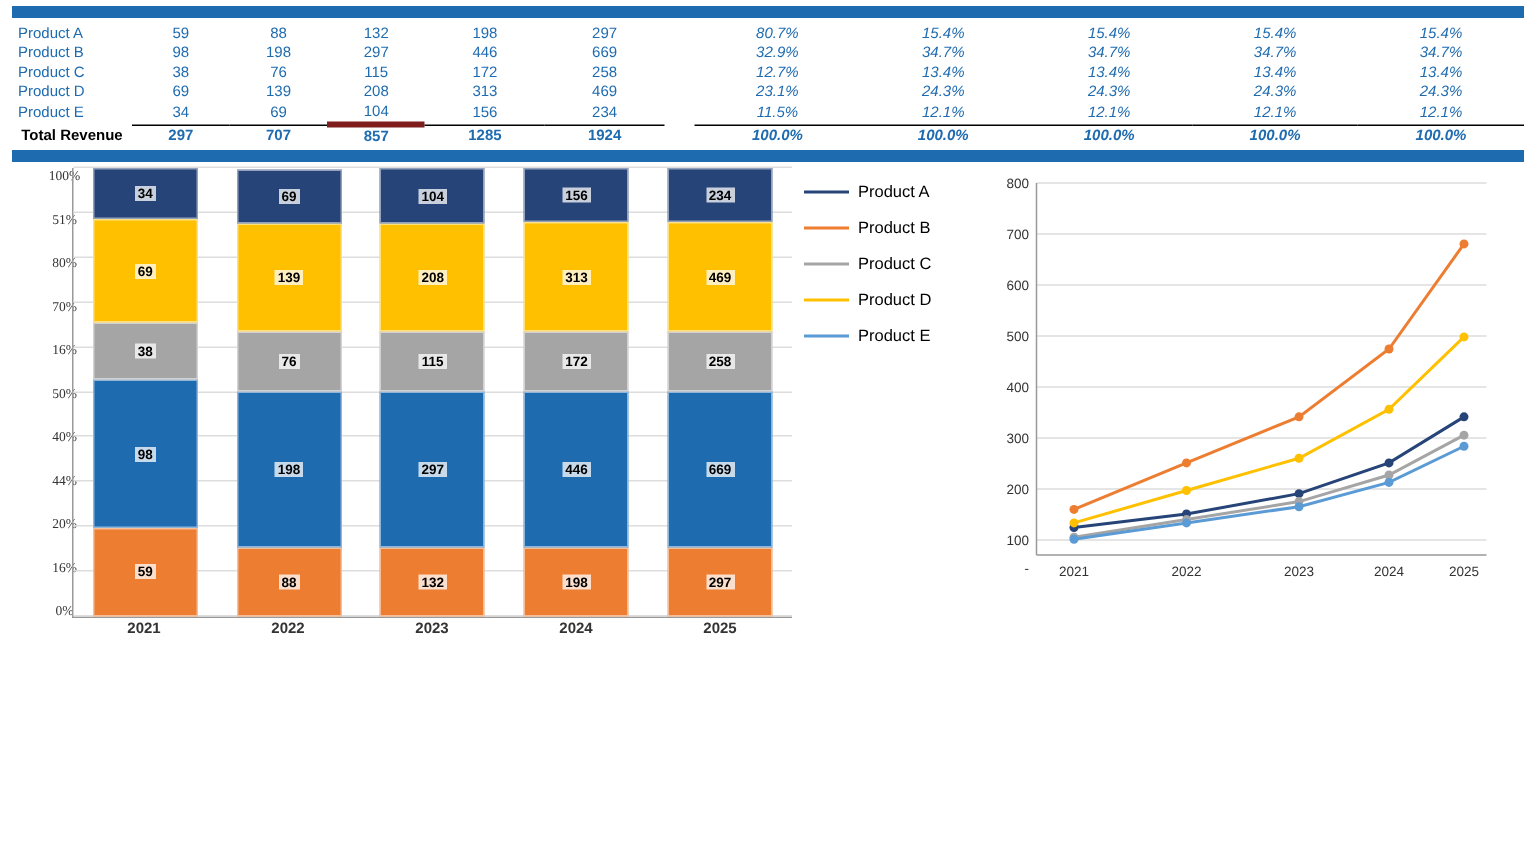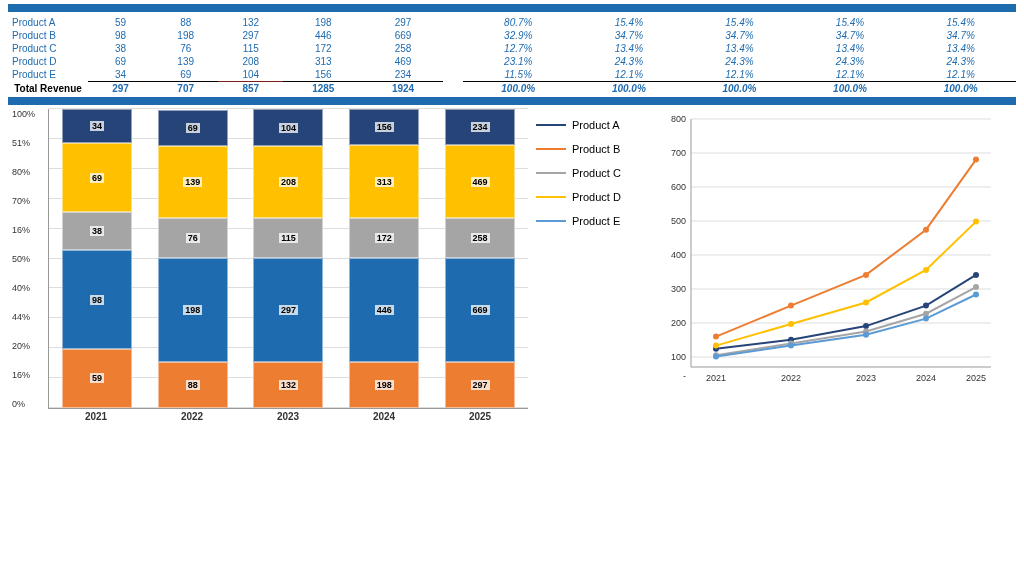--- a/index.html
+++ b/index.html
@@ -57,30 +57,31 @@
       height: 300px;
       position: relative;
       border-bottom: 1px solid #999;
       border-left: 1px solid #999;
       margin-left: 40px;
       padding-bottom: 0;
     }
 
     .y-axis-labels {
       position: absolute;
-      left: 4px;
+      left: 17px;
       top: 0;
       height: 300px;
       display: flex;
       flex-direction: column;
       justify-content: space-between;
       font-size: 9px;
       color: #333;
-      text-align: left;
+      text-align: center;
       width: 36px;
+      font-family: Liberation Serif, serif;
     }
 
     .y-axis-labels span { font-size: 9px; }
 
     .grid-line {
       position: absolute;
       left: 0;
       right: 0;
       border-top: 1px solid #ddd;
     }
@@ -232,21 +233,21 @@
             <td class="pct-val"><em>11.5%</em></td>
             <td class="pct-val"><em>12.1%</em></td>
             <td class="pct-val"><em>12.1%</em></td>
             <td class="pct-val"><em>12.1%</em></td>
             <td class="pct-val"><em>12.1%</em></td>
           </tr>
           <tr>
             <td class="total-label">Total Revenue</td>
             <td class="data-val total-row" style="border-top:1px solid #000; font-weight:bold;">297</td>
             <td class="data-val total-row" style="border-top:1px solid #000; font-weight:bold;">707</td>
-            <td class="data-val total-row" style="border-top:1px solid #7f1d1d; font-weight:bold;">857</td>
+            <td class="data-val total-row" style="border-top:4px solid #7f1d1d; font-weight:bold;">857</td>
             <td class="data-val total-row" style="border-top:1px solid #000; font-weight:bold;">1285</td>
             <td class="data-val total-row" style="border-top:1px solid #000; font-weight:bold;">1924</td>
             <td class="separator-col"></td>
             <td class="pct-val total-row" style="border-top:1px solid #000; font-weight:bold;"><em>100.0%</em></td>
             <td class="pct-val total-row" style="border-top:1px solid #000; font-weight:bold;"><em>100.0%</em></td>
             <td class="pct-val total-row" style="border-top:1px solid #000; font-weight:bold;"><em>100.0%</em></td>
             <td class="pct-val total-row" style="border-top:1px solid #000; font-weight:bold;"><em>100.0%</em></td>
             <td class="pct-val total-row" style="border-top:1px solid #000; font-weight:bold;"><em>100.0%</em></td>
           </tr>
         </tbody>

